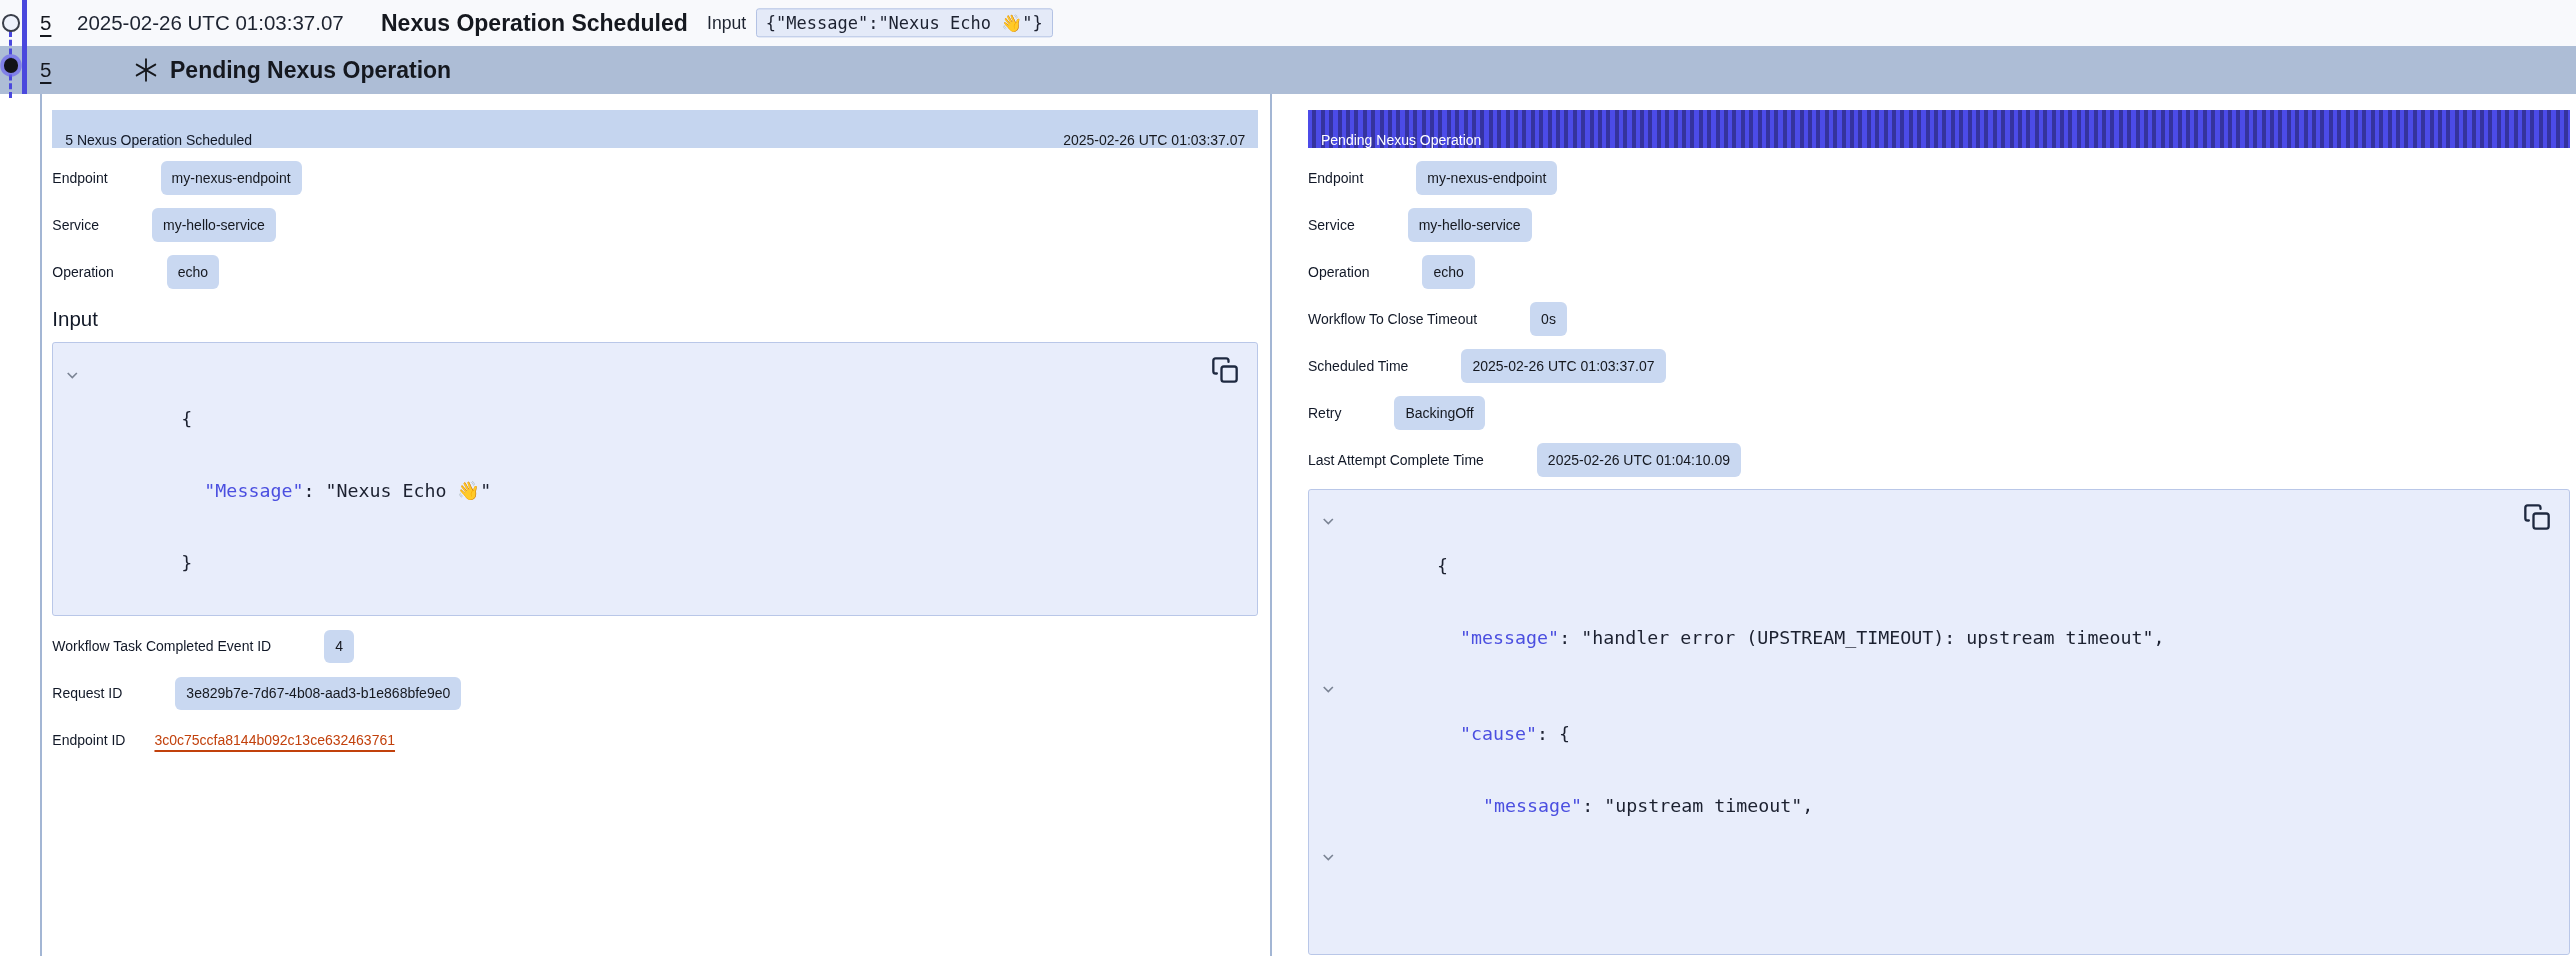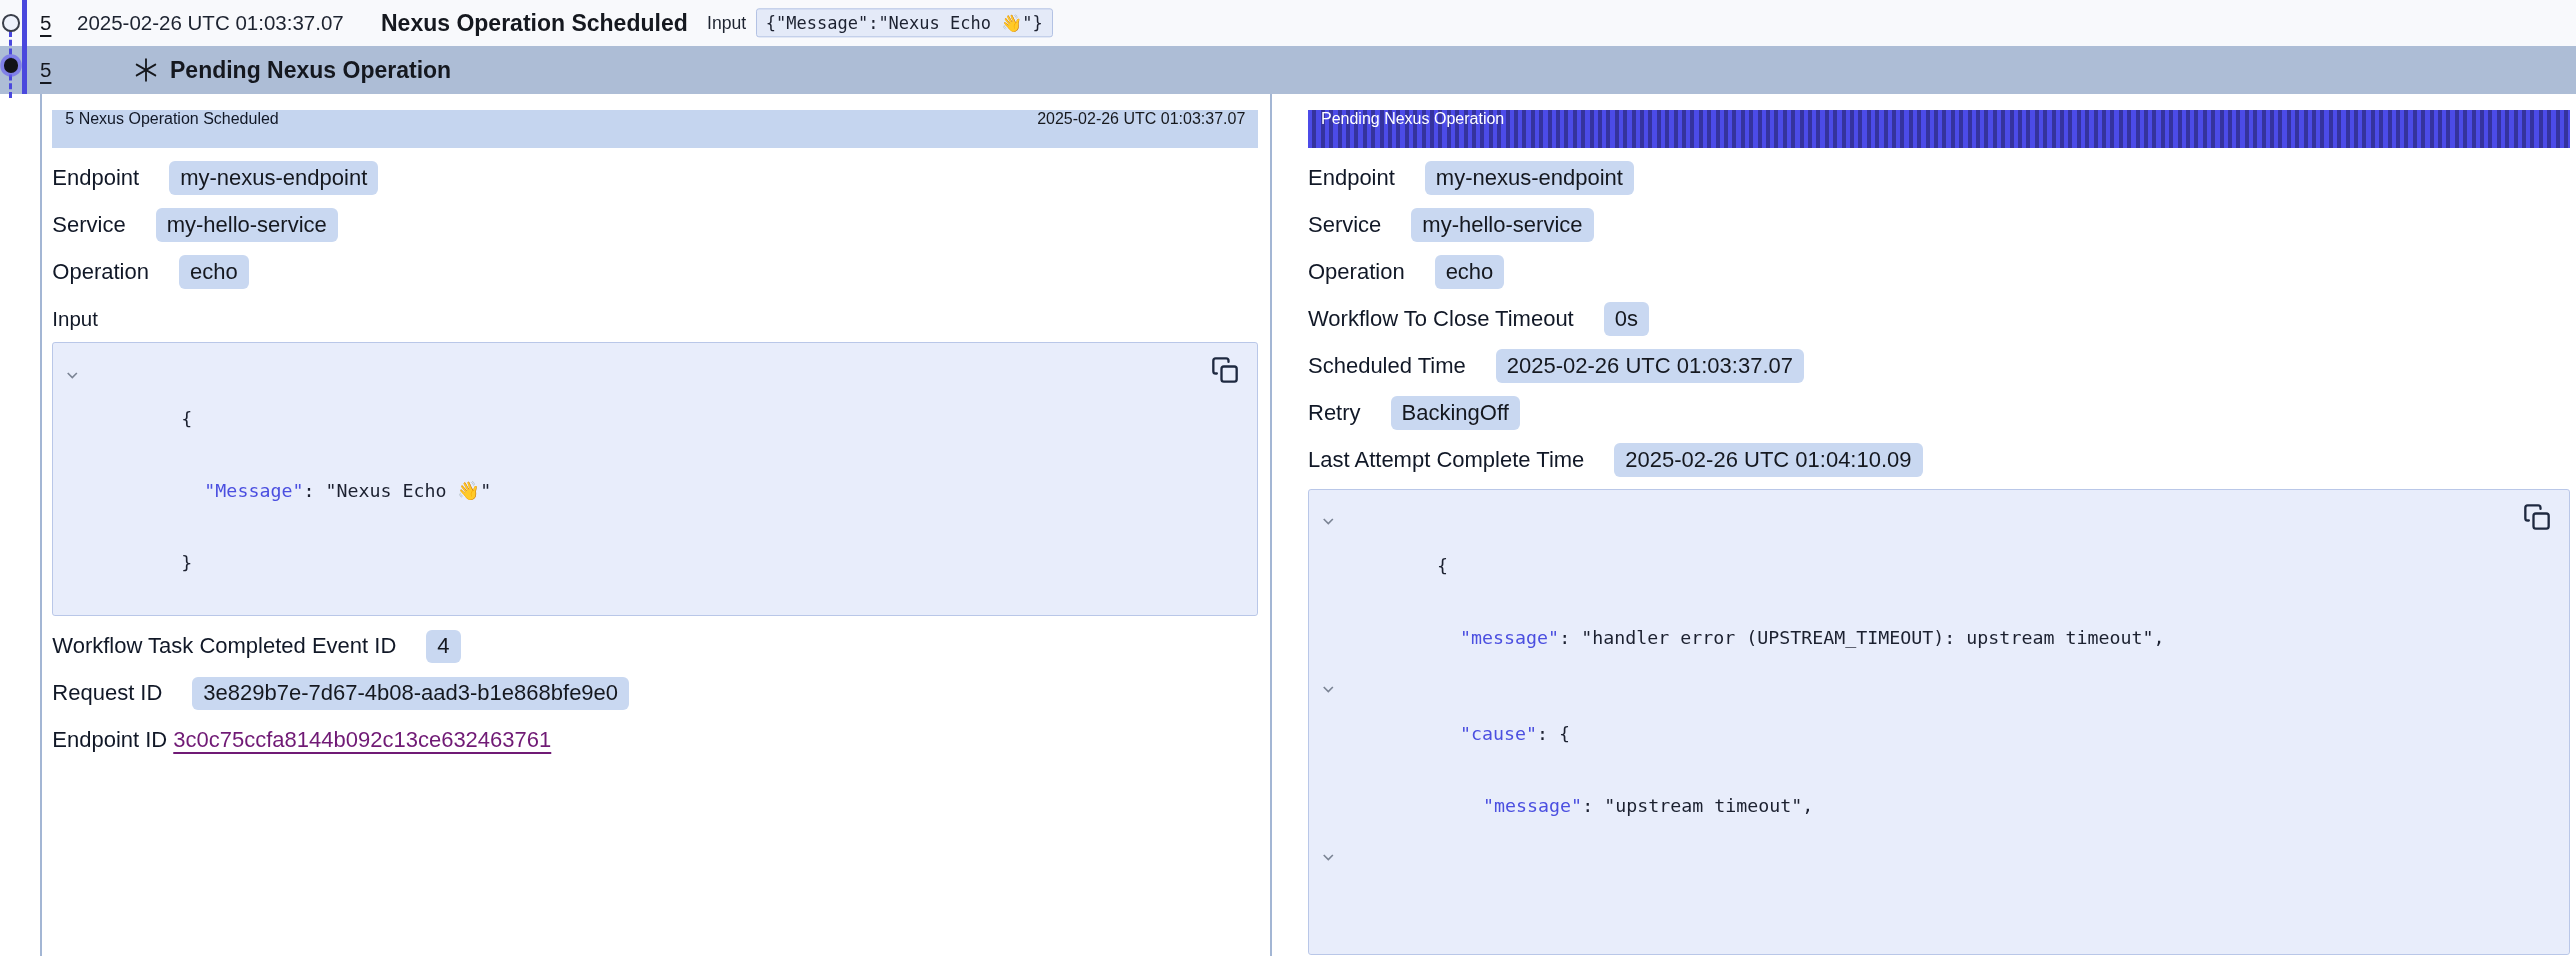--- a/index.html
+++ b/index.html
@@ -38,35 +38,35 @@
     border-radius:4.4px; padding:5.1px 13px; font-size:20.5px; }
   .retry-badge svg { width:23.4px; height:23.4px; stroke:#16181d; fill:none; stroke-width:2.4;
     stroke-linecap:round; stroke-linejoin:round; }
 
   
   .details { position:absolute; top:94px; left:40px; right:0; bottom:0;
     border-left:2.2px solid #a3b6d4; display:flex; background:#fff; }
   .col-left  { width:1230px; border-right:2.2px solid #a3b6d4; padding:16px 11.7px 0 10.3px; }
   .col-right { flex:1; padding:16px 5.9px 0 36px; }
 
-  .panel-header { height:38px; display:flex; align-items:flex-start; justify-content:space-between;
-    padding:0 13px; font-size:16px; font-weight:500; color:#121826; }
+  .panel-header { height:38px; display:flex; align-items:flex-end; justify-content:space-between;
+    padding:0 13px; font-size:14px; font-weight:500; color:#121826; }
   .panel-header.light { background: var(--panel-header-bg,#c5d5ef); }
   .panel-header.striped {
     background: repeating-linear-gradient(90deg,
       var(--striped-header-bright,#4c4be8) 0 4.4px,
       var(--striped-header-dark,#35339e) 4.4px 8.4px);
     color:#ffffff; }
   .panel-header .ph-time { font-weight:400; color:#16181d; }
 
-  .field { display:flex; align-items:center; gap:6px; margin-top:13px;
-    min-height:34px; font-size:22px; color:#111827; white-space:nowrap; }
+  .field { display:flex; align-items:center; gap:29px; margin-top:13px;
+    min-height:34px; font-size:14px; color:#111827; white-space:nowrap; }
   .chip { background: var(--badge-bg,#c9d8f1); border-radius:5.9px; padding:3.7px 11px;
     line-height:26px; color:#15181f;margin-left:24px; }
-  .link-value { color:#701a75; text-decoration:underline; text-underline-offset:5.1px;
+  .link-value { color:#c2410c; text-decoration:underline; text-underline-offset:5.1px;
     text-decoration-thickness:1.5px; cursor:pointer; }
   .section-label { margin-top:17.6px; font-size:20.5px; color:#111827; }
 
   
   .codeblock { position:relative; margin-top:11.7px;
     background: var(--code-bg,#e8edfb); border:1.5px solid #b9c7e8; border-radius:2.9px;
     padding:16px 59px 16px 0;
     font-family:"DejaVu Sans Mono", monospace; font-size:18.3px; color:#1c2130; }
   .code-line { position:relative; line-height:24px; padding-left:40px; white-space:pre; }
   .code-line.ind1 { padding-left:63px; }

